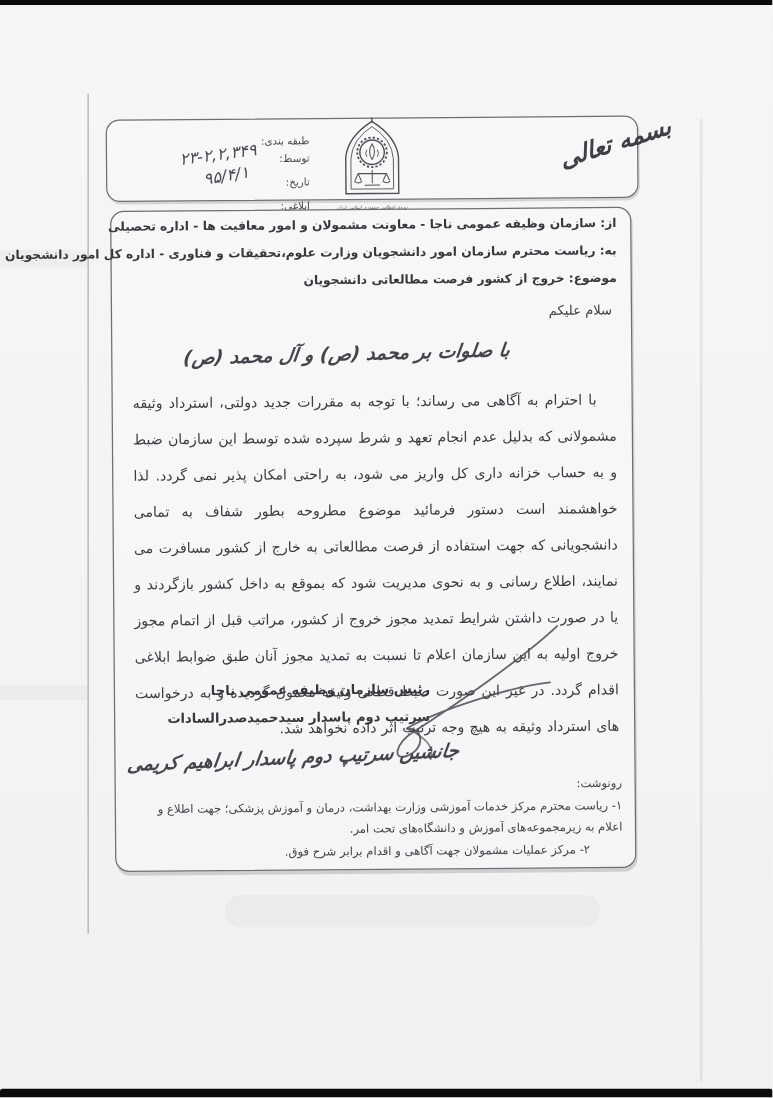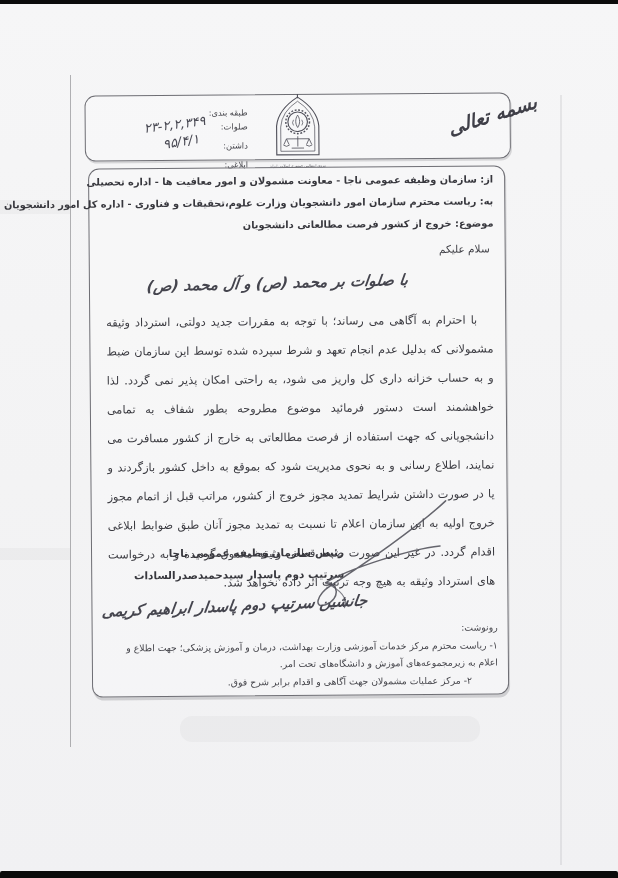--- a/index.html
+++ b/index.html
@@ -89,25 +89,25 @@
           </g>
         </svg>
         <div class="emblem-caption">نیروی انتظامی جمهوری اسلامی ایران</div>
       </div>
 
       <div class="cls-block">
         <div class="cls-row r1">
           <span class="cls-label">طبقه بندی:</span>
         </div>
         <div class="cls-row r2">
-          <span class="cls-label">صلوات:</span>
+          <span class="cls-label">توسط:</span>
           <span class="cls-value number hand" dir="ltr">۲۳-۲,۲,۳۴۹</span>
         </div>
         <div class="cls-row r3">
-          <span class="cls-label">داشتن:</span>
+          <span class="cls-label">تاریخ:</span>
           <span class="cls-value date hand" dir="ltr">۹۵/۴/۱</span>
         </div>
         <div class="cls-row r4">
           <span class="cls-label">ابلاغی:</span>
         </div>
       </div>
     </div>
 
     <div class="box main-box">
 

